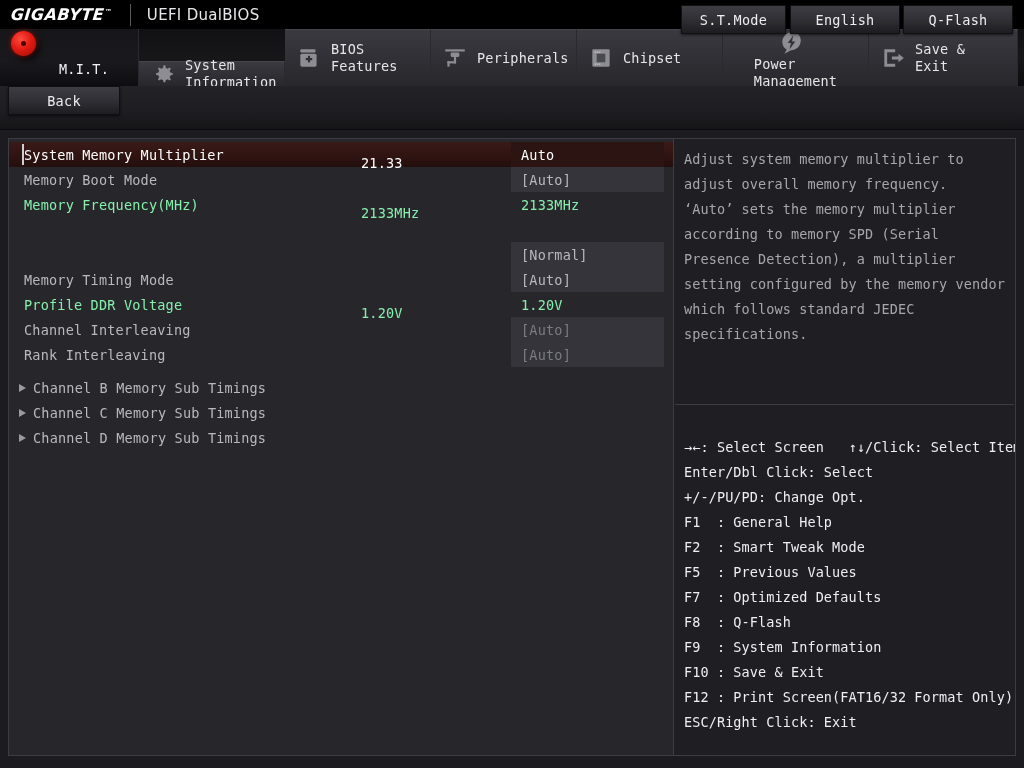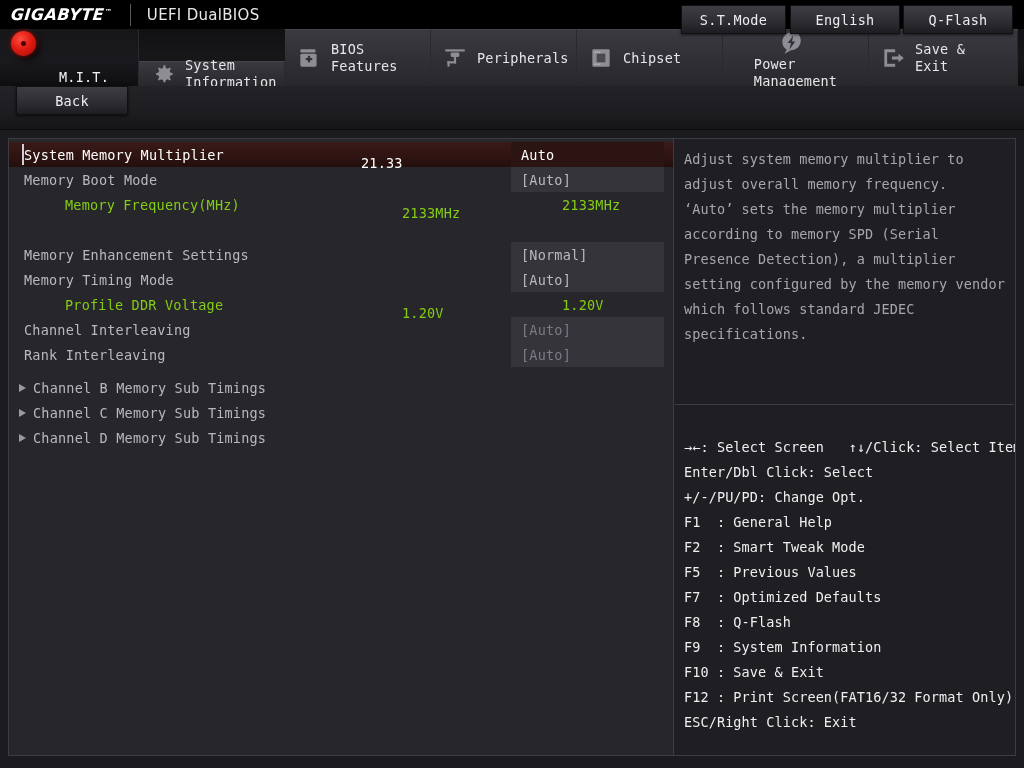--- a/index.html
+++ b/index.html
@@ -73,42 +73,42 @@
     box-shadow: 0 0 5px rgba(200,20,10,.75), 3px 4px 7px rgba(0,0,0,.85);
     position: relative;
     margin-top: -7px;
   }
   #mit-target::after {
     content:""; position:absolute; left:50%; top:50%;
     width:5px; height:5px; margin:-2.5px 0 0 -2.5px;
     border-radius:50%; background:#4a0502;
   }
   .tab.active .tab-icon { align-self: flex-start; margin-top: 9px; }
-  #mit-tab .tab-label { align-self: flex-end; margin-bottom: 0; padding-left: 13px; }
+  #mit-tab .tab-label { align-self: flex-end; margin-bottom: 8px; padding-left: 13px; }
 
   .gicon { fill: #8d8d93; }
 
   
   #toolbar {
     position: absolute; left: 0; top: 86px; width: 1024px; height: 44px;
     background: linear-gradient(180deg,#232327 0%,#1e1e22 55%,#151518 100%);
   }
   #toolbar::after {
     content:""; position:absolute; left:0; right:0; bottom:0; height:1px;
     background:#0a0a0c;
   }
   .tbtn {
     position: absolute; top: 5px; height: 29px;
     background: linear-gradient(180deg,#3d3d43 0%,#303036 48%,#1d1d21 100%);
     border: 1px solid #101013;
     display: flex; align-items: center; justify-content: center;
     font-size: 13.5px; color: #ededef; letter-spacing: .3px;
     box-shadow: 0 1px 3px rgba(0,0,0,.6);
   }
-  #back-button { left: 16px; width: 112px; top: 86px; position:absolute; height: 29px; }
+  #back-button { left: 8px; width: 112px; top: 86px; position:absolute; height: 29px; }
   #stmode-button  { left: 681px; width: 105px; }
   #english-button { left: 790px; width: 110px; }
   #qflash-button  { left: 903px; width: 110px; }
 
   
   #left-panel {
     position: absolute; left: 8px; top: 138px; width: 665px; height: 618px;
     background: #26262b;
     border: 1px solid #3c3c42;
     border-right: none;
@@ -138,21 +138,21 @@
     position: absolute; left: 352px; top: 8px; height: 25px;
     display: flex; align-items: center;
     font-size: 13.5px; color: #a8a8ae; letter-spacing: .2px;
   }
   .s-val {
     position: absolute; left: 502px; top: 0; width: 153px; height: 25px;
     display: flex; align-items: center; padding-left: 10px;
     font-size: 13.5px; color: #b8b8be; letter-spacing: .2px; text-align: right;
   }
   .s-val.boxed { background: #34343a; }
-  .srow.dim .s-name, .srow.dim .s-mid, .srow.dim .s-val { color: #84cc16; margin-left: 41px; }
+  .srow.dim .s-name, .srow.dim .s-mid, .srow.dim .s-val { color: #86efac; }
   .srow.dimbox .s-val { color: #7b7b83; }
 
   .srow.highlight {
     background: linear-gradient(180deg,#3a1a18 0%,#2e1311 60%,#230f0d 100%);
   }
   .srow.highlight .s-name,
   .srow.highlight .s-mid,
   .srow.highlight .s-val { color: #ffffff; }
   .srow.highlight .s-val.boxed { background: #2b1411; }
   .hl-bar {
@@ -313,21 +313,20 @@
           <div class="s-name">Memory Boot Mode</div>
           <div class="s-val boxed">[Auto]</div>
         </div>
         <div class="srow dim">
           <div class="s-name">Memory Frequency(MHz)</div>
           <div class="s-mid">2133MHz</div>
           <div class="s-val">2133MHz</div>
         </div>
         <div class="srow spacer"></div>
         <div class="srow">
-          <div class="s-name">Memory Enhancement Settings</div>
           <div class="s-val boxed">[Normal]</div>
         </div>
         <div class="srow">
           <div class="s-name">Memory Timing Mode</div>
           <div class="s-val boxed">[Auto]</div>
         </div>
         <div class="srow dim">
           <div class="s-name">Profile DDR Voltage</div>
           <div class="s-mid">1.20V</div>
           <div class="s-val">1.20V</div>

